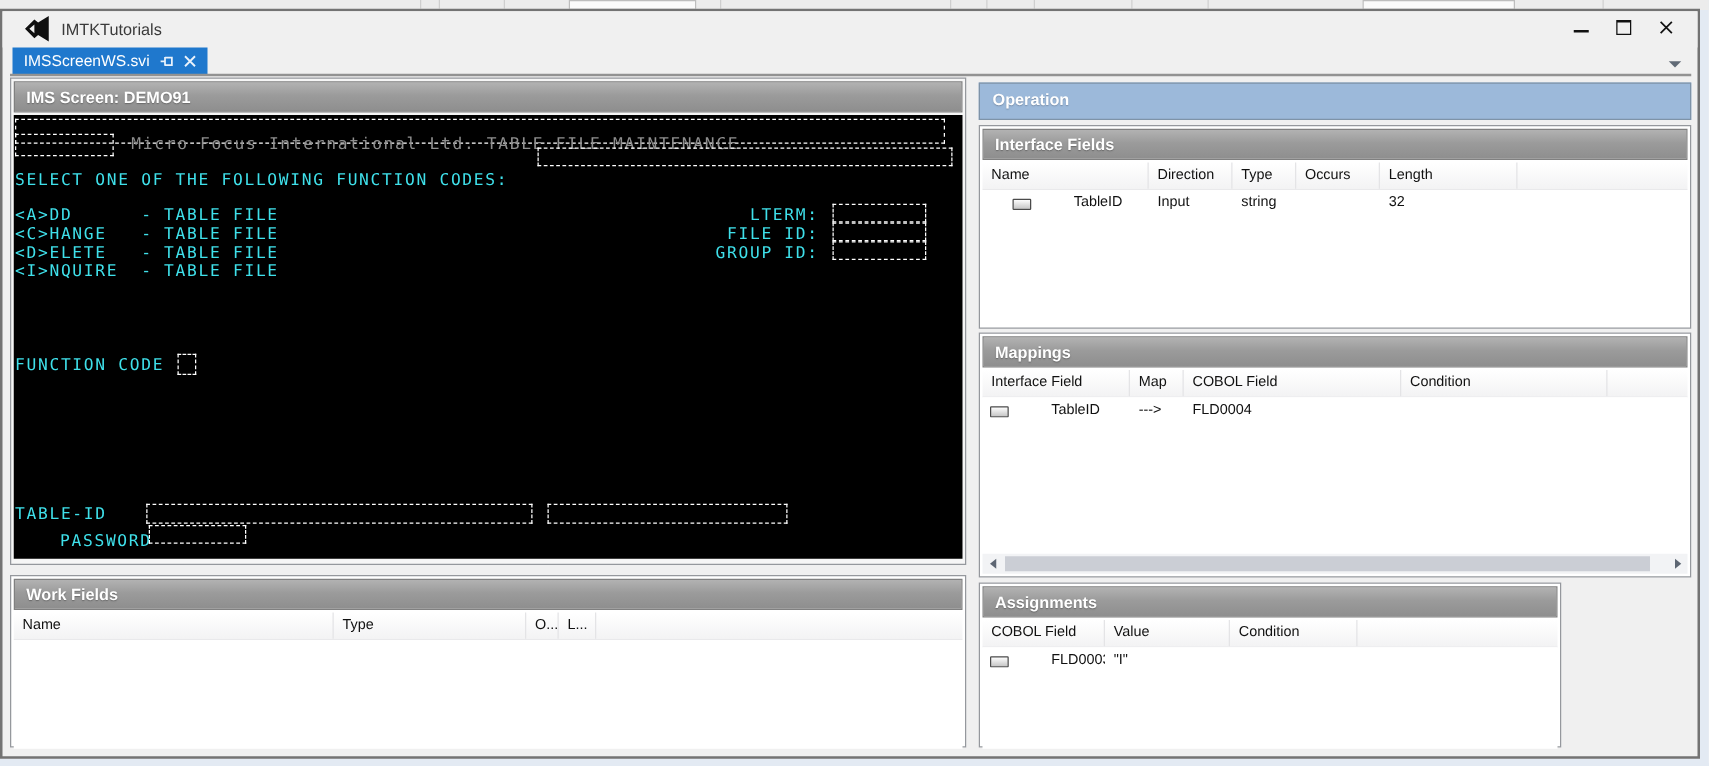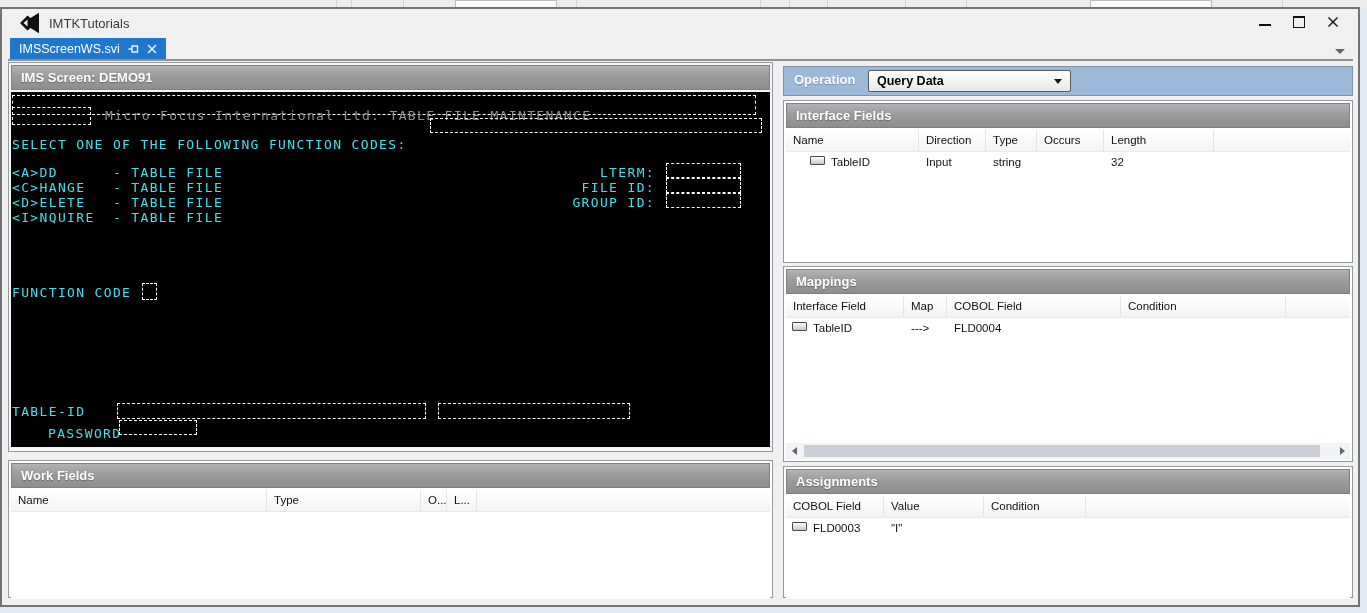--- a/index.html
+++ b/index.html
@@ -44,21 +44,21 @@
     background:linear-gradient(180deg,#b2b2b2 0%,#9b9b9b 45%,#8e8e8e 100%);
     border:1px solid #808080;
     color:#fff;font-weight:bold;font-size:13px;line-height:23px;padding-left:9px;
     text-shadow:0 1px 1px rgba(60,60,60,.5);
     margin-bottom:2px;
   }
   .tbl-head{display:flex;height:21px;background:linear-gradient(#ffffff,#f3f3f4);border-bottom:1px solid #e9e9eb;}
   .th{box-sizing:border-box;padding:4px 0 0 7px;border-right:1px solid #e4e4e6;font-size:11.5px;color:#111;
       white-space:nowrap;overflow:hidden;height:100%;}
   .trow{display:flex;height:20px;align-items:center;font-size:11.5px;color:#111;background:#fff;}
-  .td{box-sizing:border-box;padding-left:7px;display:flex;align-items:flex-start;white-space:nowrap;overflow:hidden;}
+  .td{box-sizing:border-box;padding-left:7px;display:flex;align-items:flex-end;white-space:nowrap;overflow:hidden;gap:28px;}
   .field-icon{width:13px;height:7px;border:1px solid #4a4a4a;border-radius:1px;
       background:linear-gradient(#fdfdfd,#c6c6c6);margin-right:6px;flex:0 0 auto;}
   .tbody{background:#fff;}
   
   .terminal{
     position:relative;height:355px;background:#000;overflow:hidden;
     font-family:"DejaVu Sans Mono", monospace;
   }
   .tl{position:absolute;white-space:pre;font-size:13px;letter-spacing:1.35px;color:#3fe0ea;line-height:15px;}
   .tl-gray{color:#8f8f8f;}
@@ -183,24 +183,20 @@
       <div class="th" style="width:154px">Type</div>
       <div class="th" style="width:26px">O...</div>
       <div class="th" style="width:30px">L...</div>
       <div class="th" style="flex:1;border-right:none"></div>
     </div>
     <div class="tbody" style="height:87px"></div>
   </div>
 
   <div class="op-bar" style="left:781px;top:57px;width:570px;height:30px;">
     <div class="op-label">Operation</div>
-    <div class="combo">
-      <span>Query Data</span>
-      <div class="combo-arrow"></div>
-    </div>
   </div>
 
   <div class="panel" style="left:781px;top:91px;width:570px;height:163px;">
     <div class="panel-hdr">Interface Fields</div>
     <div class="tbl-head">
       <div class="th" style="width:133px">Name</div>
       <div class="th" style="width:67px">Direction</div>
       <div class="th" style="width:51px">Type</div>
       <div class="th" style="width:67px">Occurs</div>
       <div class="th" style="width:110px">Length</div>
@@ -244,21 +240,21 @@
       <div class="sb-arrow sb-left">
           <div class="tri-l"></div>
         </div>
       <div class="sb-thumb"></div>
       <div class="sb-arrow sb-right">
           <div class="tri-r"></div>
         </div>
     </div>
   </div>
 
-  <div class="panel" style="left:781px;top:457px;width:570px;height:132px;">
+  <div class="panel" style="left:781px;top:457px;width:466px;height:132px;">
     <div class="panel-hdr">Assignments</div>
     <div class="tbl-head">
       <div class="th" style="width:98px">COBOL Field</div>
       <div class="th" style="width:100px">Value</div>
       <div class="th" style="width:102px">Condition</div>
       <div class="th" style="flex:1;border-right:none"></div>
     </div>
     <div class="tbody" style="height:81px">
       <div class="trow">
         <div class="td" style="width:98px;padding-left:6px">

